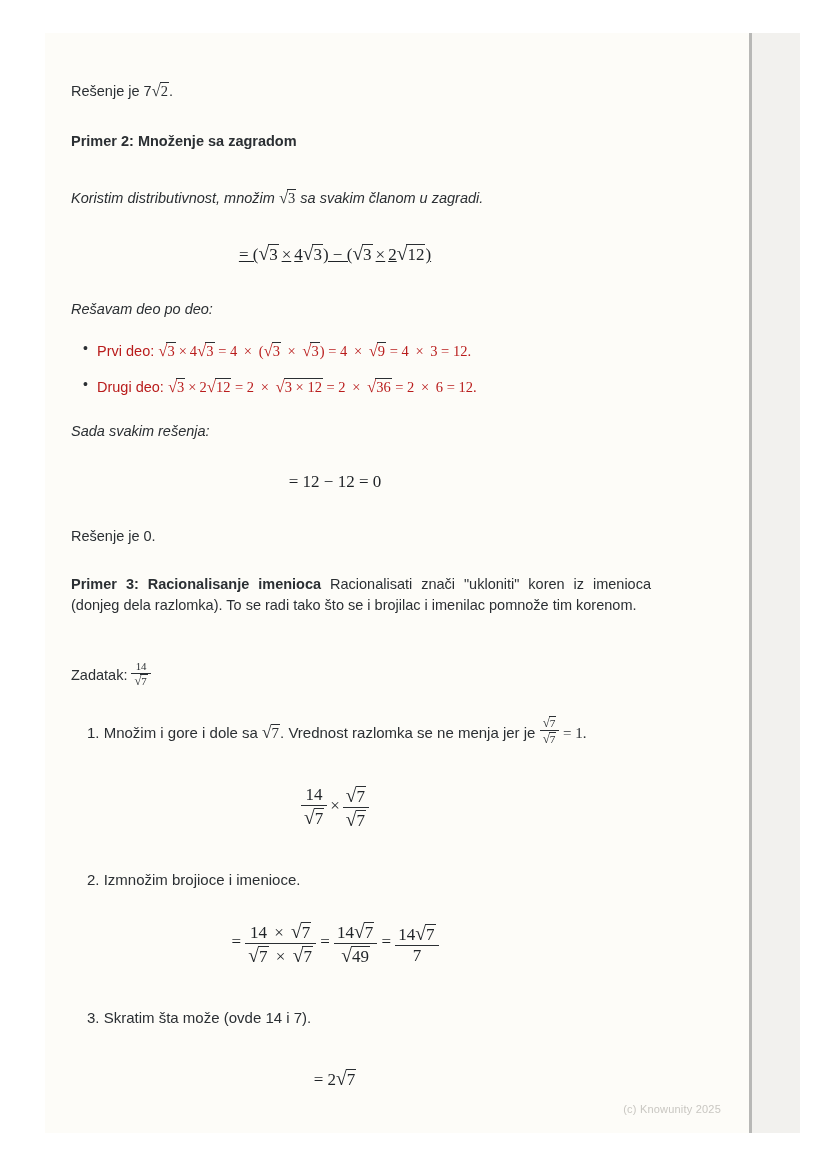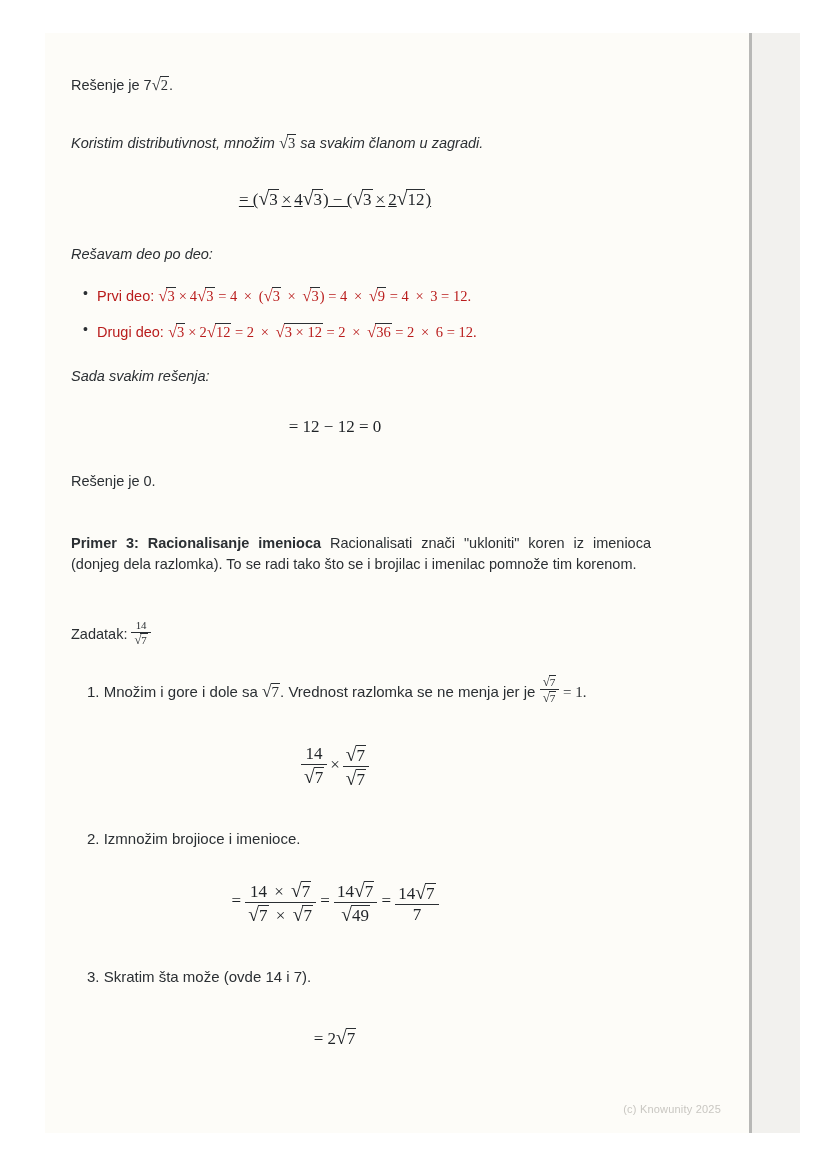--- a/index.html
+++ b/index.html
@@ -53,21 +53,21 @@
     top: 0;
     width: 3px;
     height: 100%;
     background: #b8b8b6;
   }
 
   
   #content {
     position: absolute;
     left: 26px;
-    top: 9px;
+    top: 15px;
     width: 580px;
     color: #2b2f33;
   }
 
   .para {
     font-size: 14.5px;
     line-height: 1.45;
     color: #2b2f33;
     margin: 0;
   }
@@ -161,20 +161,21 @@
   <div id="page">
 
     <div id="page-inner">
 
       <div id="content">
 
         <p class="para" style="margin-top:31px;">
           <span>Rešenje je 7</span><span class="sqrt m"><span class="rad">√</span><span class="rnd">2</span></span><span>.</span>
         </p>
 
+        <p class="para bold" style="margin-top:28px;">Primer 2: Množenje sa zagradom</p>
 
 
         <p class="para italic" style="margin-top:34px;">
           <span>Koristim distributivnost, množim </span><span class="sqrt m" style="font-style:normal"><span class="rad">√</span><span class="rnd">3</span></span><span> sa svakim članom u zagradi.</span>
         </p>
 
         <div class="eq eq-shift" style="margin-top:33px;text-decoration:underline;">
           =&nbsp;(<span class="sqrt"><span class="rad">√</span><span class="rnd">3</span></span><span class="op">×</span>4<span class="sqrt"><span class="rad">√</span><span class="rnd">3</span></span>)&nbsp;−&nbsp;(<span class="sqrt"><span class="rad">√</span><span class="rnd">3</span></span><span class="op">×</span>2<span class="sqrt"><span class="rad">√</span><span class="rnd">12</span></span>)
         </div>
 
@@ -190,21 +191,21 @@
             <span class="m"><span class="sqrt"><span class="rad">√</span><span class="rnd">3</span></span><span class="op">×</span>2<span class="sqrt"><span class="rad">√</span><span class="rnd">12</span></span> = 2 <span class="op">×</span> <span class="sqrt"><span class="rad">√</span><span class="rnd">3 × 12</span></span> = 2 <span class="op">×</span> <span class="sqrt"><span class="rad">√</span><span class="rnd">36</span></span> = 2 <span class="op">×</span> 6 = 12.</span>
           </li>
         </ul>
 
         <p class="para italic" style="margin-top:22px;">Sada svakim rešenja:</p>
 
         <div class="eq eq-shift" style="margin-top:30px;">= 12 − 12 = 0</div>
 
         <p class="para" style="margin-top:34px;">Rešenje je 0.</p>
 
-        <p class="para justify" style="margin-top:41px;">
+        <p class="para justify" style="margin-top:27px;">
           <span class="bold">Primer 3: Racionalisanje imenioca</span><span> Racionalisati znači "ukloniti" koren iz imenioca (donjeg dela razlomka). To se radi tako što se i brojilac i imenilac pomnože tim korenom.</span>
         </p>
 
         <p class="para" style="margin-top:44px;">
           <span>Zadatak:</span>
           <span class="frac small"><span class="num">14</span><span class="den"><span class="sqrt"><span class="rad">√</span><span class="rnd">7</span></span></span></span>
         </p>
 
         <p class="step" style="margin-top:26px;">
           <span>1.</span><span> Množim i gore i dole sa </span><span class="sqrt m"><span class="rad">√</span><span class="rnd">7</span></span><span>. Vrednost razlomka se ne menja jer je </span><span class="frac small"><span class="num"><span class="sqrt"><span class="rad">√</span><span class="rnd">7</span></span></span><span class="den"><span class="sqrt"><span class="rad">√</span><span class="rnd">7</span></span></span></span><span class="m"> = 1.</span>

